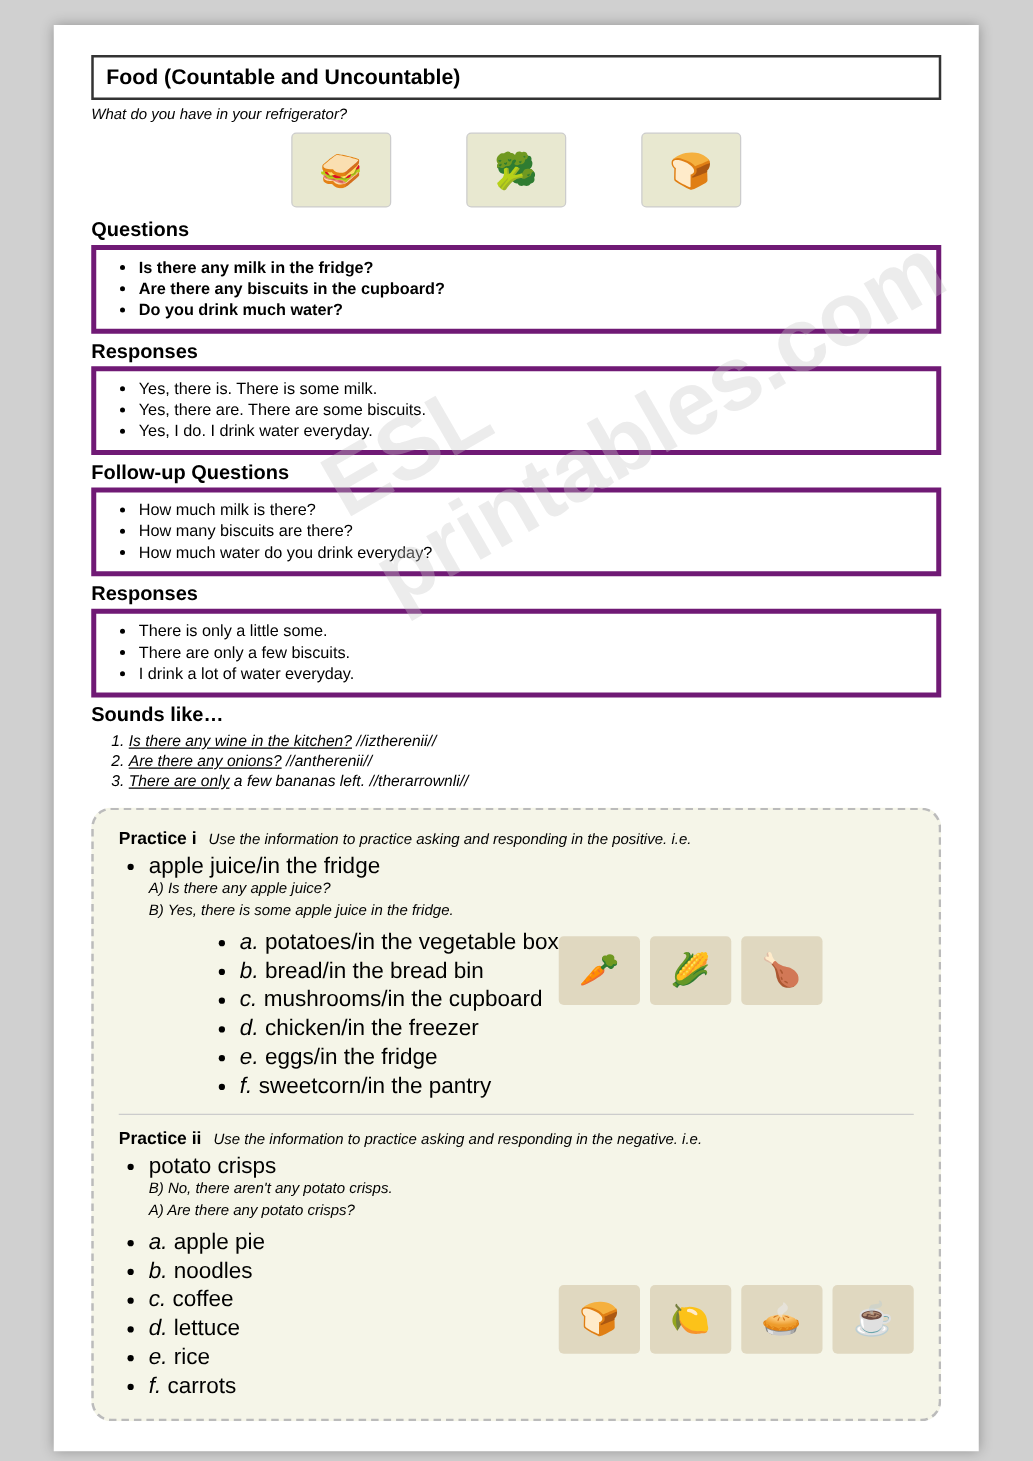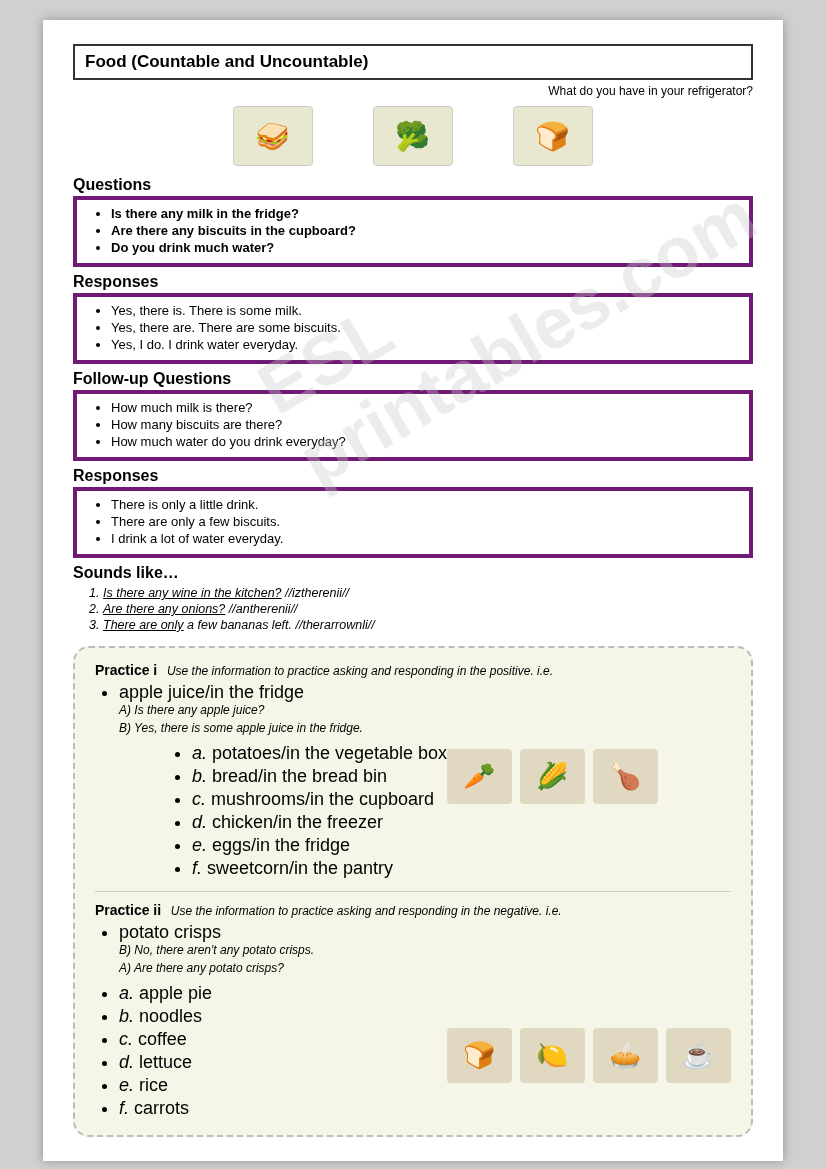--- a/index.html
+++ b/index.html
@@ -25,21 +25,22 @@
       border: 2px solid #333;
       text-align: left;
       padding: 6px 10px;
       margin-bottom: 4px;
     }
     .title-box h1 {
       font-size: 17px;
       font-weight: bold;
     }
     .subtitle {
-      text-align: right;
+      text-align: left;
+      font-style: italic;
       font-size: 12px;
       margin-bottom: 8px;
     }
     .food-images {
       display: flex;
       justify-content: center;
       gap: 60px;
       margin-bottom: 10px;
     }
     .food-img-placeholder {
@@ -194,21 +195,21 @@
     <ul>
       <li>How much milk is there?</li>
       <li>How many biscuits are there?</li>
       <li>How much water do you drink everyday?</li>
     </ul>
   </div>
 
   <div class="section-heading">Responses</div>
   <div class="content-box">
     <ul>
-      <li>There is only a little drink.</li>
+      <li>There is only a little some.</li>
       <li>There are only a few biscuits.</li>
       <li>I drink a lot of water everyday.</li>
     </ul>
   </div>
 
   <div class="section-heading">Sounds like…</div>
   <div class="sounds-like-section">
     <ol class="ol-sounds">
       <li>
         <u>Is there any wine in the kitchen?</u> <span>//iztherenii//</span>

